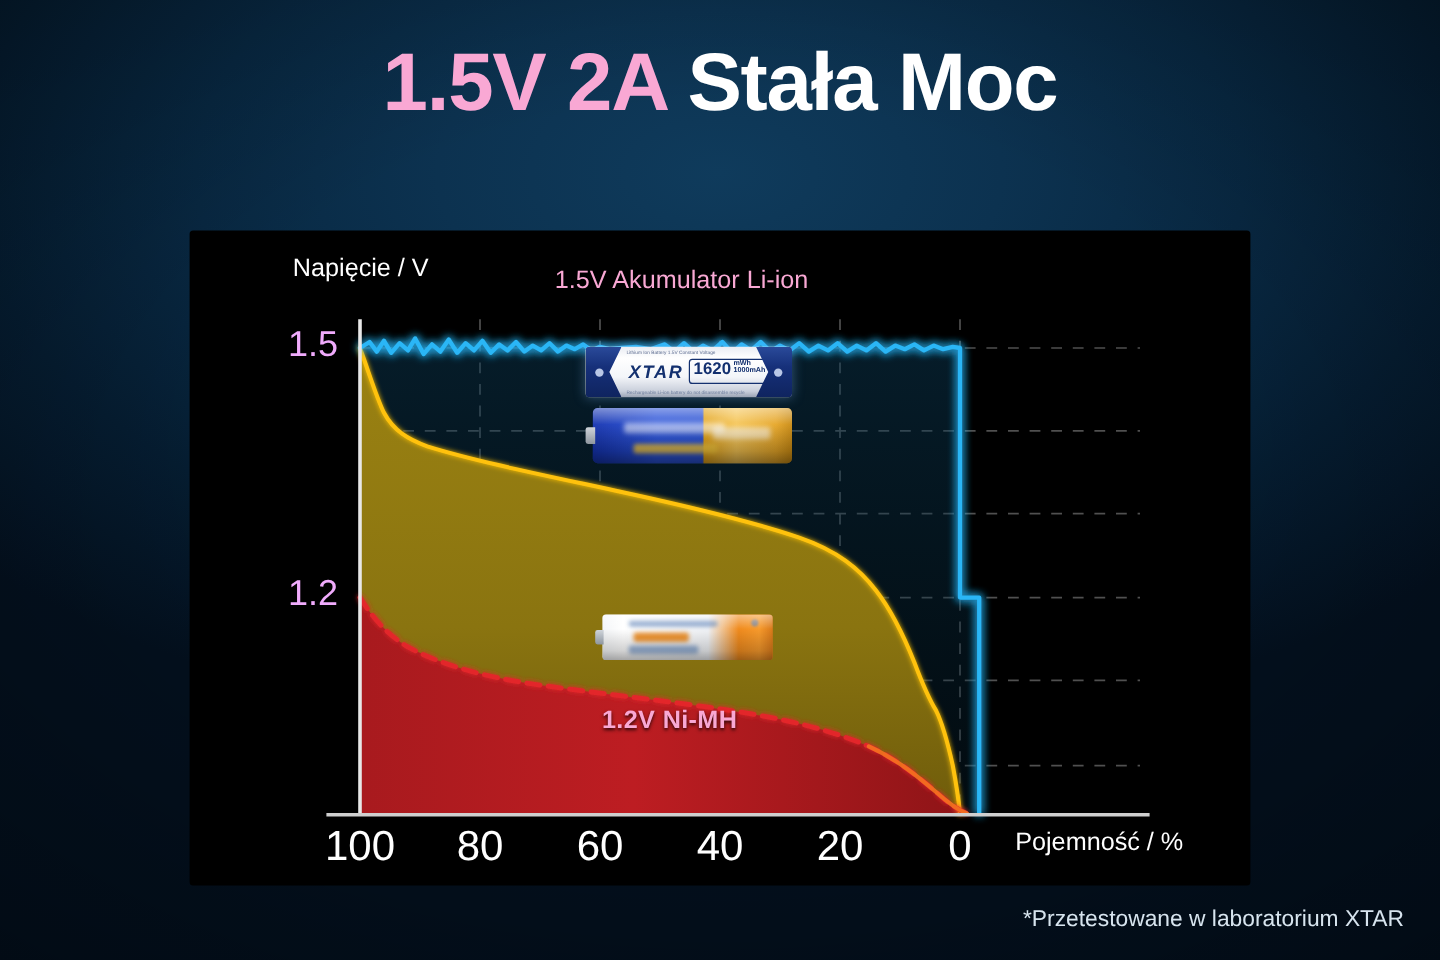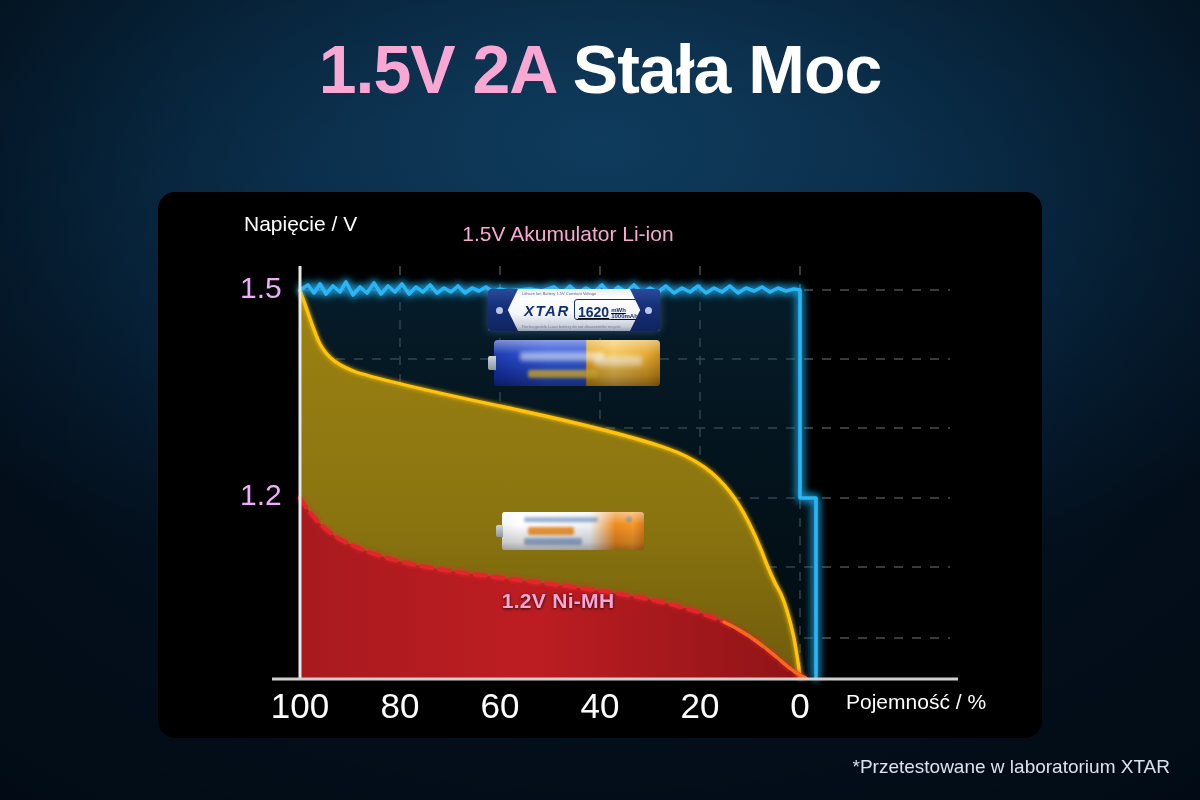--- a/index.html
+++ b/index.html
@@ -38,21 +38,21 @@
     color:#eef5fa;
     letter-spacing:0.2px;
   }
 
   
   #card {
     position:absolute;
     left:158px; top:192px;
     width:884px; height:546px;
     background:#000000;
-    border-radius:17px;
+    border-radius:3px;
     overflow:hidden;
   }
 
   #chart-svg { position:absolute; left:0; top:0; }
 
   .axis-title {
     position:absolute;
     color:#ffffff;
     font-size:21px;
     white-space:nowrap;
@@ -112,21 +112,21 @@
   #bat-liion .brand {
     position:absolute; left:36px; top:13px;
     font-family:"Liberation Sans", sans-serif;
     font-weight:bold; font-size:15px; letter-spacing:1.5px;
     color:#13306f; font-style:italic;
   }
   #bat-liion .spec {
     position:absolute; left:86px; top:10px;
     border:1.4px solid #13306f; border-radius:3px;
     padding:0 3px; height:21px;
-    display:flex; align-items:flex-end; gap:2px;text-decoration:underline;
+    display:flex; align-items:flex-start; gap:2px;
   }
   #bat-liion .spec .mwh { font-size:14px; font-weight:bold; color:#13306f; line-height:1; }
   #bat-liion .spec .units { display:flex; flex-direction:column; line-height:1; }
   #bat-liion .spec .units span { font-size:6px; font-weight:bold; color:#13306f; }
   #bat-liion .topline {
     position:absolute; left:34px; top:2px; right:34px; height:5px;
     font-size:4px; color:#5b6b8f; white-space:nowrap; overflow:hidden;
   }
   #bat-liion .botline {
     position:absolute; left:34px; bottom:2px; right:34px; height:5px;

